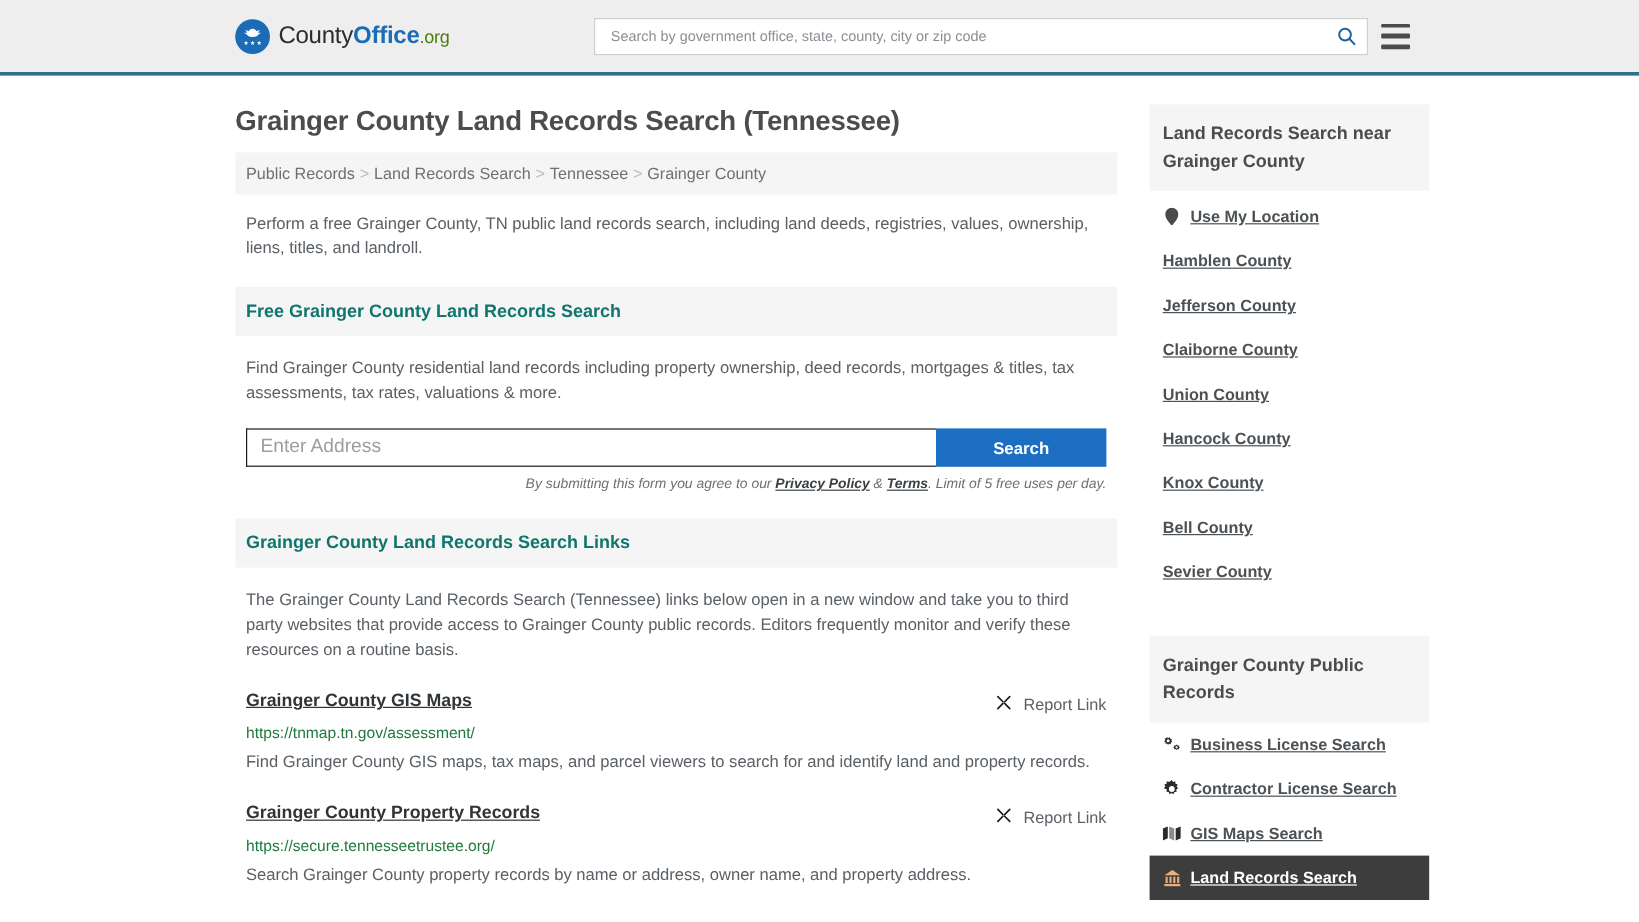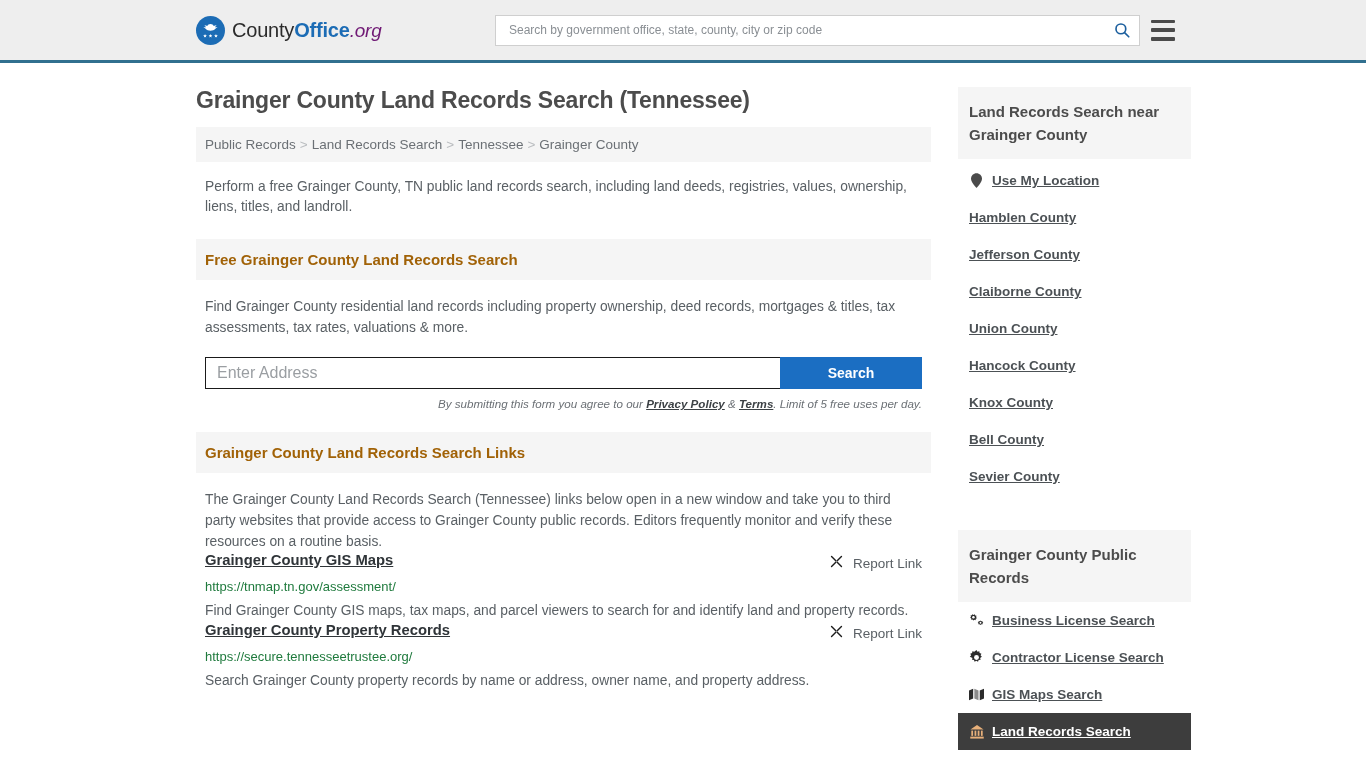--- a/index.html
+++ b/index.html
@@ -36,21 +36,21 @@
     display: flex; align-items: center; justify-content: center;
     flex-shrink: 0;
   }
   .logo-text {
     font-size: 20px;
     letter-spacing: -0.2px;
     white-space: nowrap;
   }
   .logo-text .lt-county { color: #2b2b2b; font-weight: 400; }
   .logo-text .lt-office { color: #1c6cb5; font-weight: 700; }
-  .logo-text .lt-org { color: #701a75; font-size: 19px; font-style: italic; }
+  .logo-text .lt-org { color: #4d7c0f; font-size: 15px; }
 
   .header-search {
     position: absolute;
     left: 495px;
     width: 645px;
     height: 31px;
     background: #ffffff;
     border: 1px solid #cfcfcf;
     display: flex;
     align-items: center;
@@ -112,21 +112,21 @@
     color: #5a6065;
     margin: 15px 0 0 0;
     padding: 0 9px;
   }
 
   .panel-head {
     background: #f5f5f5;
     padding: 12px 9px;
     font-size: 15px;
     font-weight: 700;
-    color: #a16207;
+    color: #0f766e;
     margin-top: 22px;
   }
   .panel-body { padding: 0 9px; }
   .panel-body p {
     font-size: 13.8px;
     line-height: 21px;
     color: #5a6065;
     margin: 16px 0 0 0;
   }
   .panel-body p a { color: #3c4145; text-decoration: underline; font-weight: 600; }
@@ -164,20 +164,21 @@
     font-size: 11.6px;
     color: #6b7075;
     margin-top: 8px;
     font-style: italic;
   }
   .form-note a { color: #3c4145; text-decoration: underline; font-weight: 600; }
 
   
   .result {
     padding: 0 9px;
+    margin-top: 24px;
   }
   .result-top {
     display: flex;
     align-items: flex-start;
     justify-content: space-between;
   }
   .result-title {
     font-size: 14.8px;
     font-weight: 700;
     color: #2f3438;

